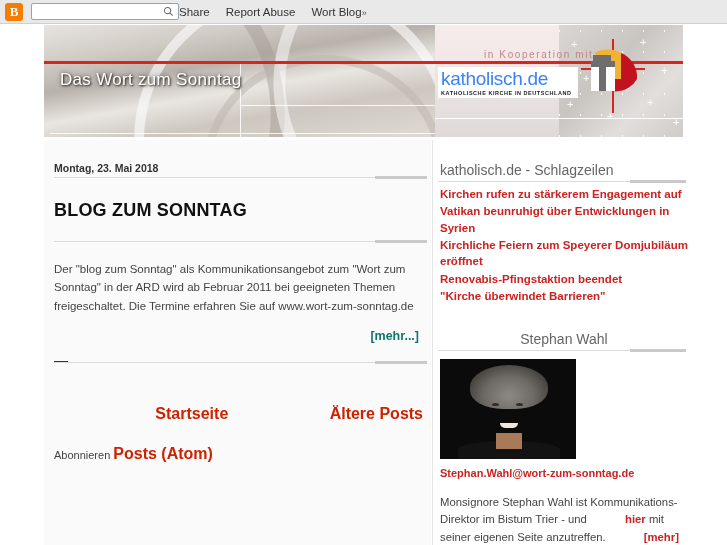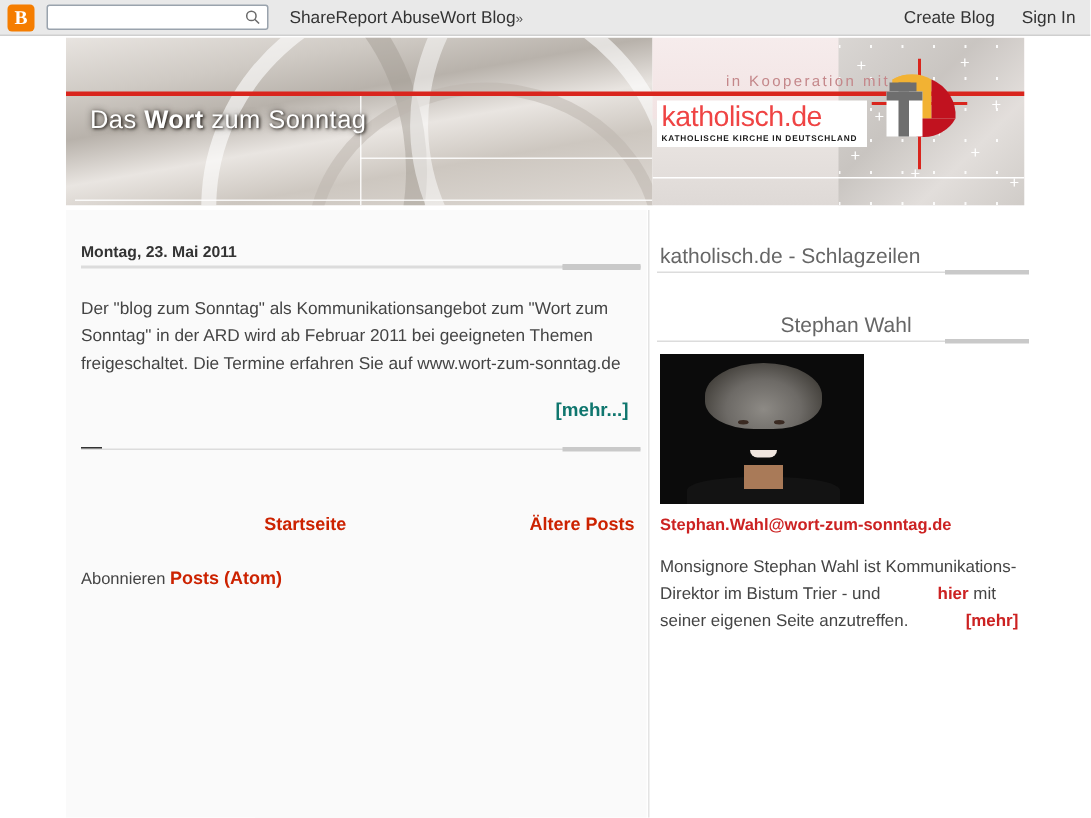--- a/index.html
+++ b/index.html
@@ -49,21 +49,21 @@
     width: 126px; height: 15px;
     font-size: 11px;
     font-family: "Liberation Sans", sans-serif;
     padding: 0 3px;
     color: #333;
   }
   .mag {
     position: absolute; right: 4px; top: 2px;
     width: 11px; height: 11px;
   }
-  .navlinks { display: flex; align-items: center; margin-left: 14px; }
+  .navlinks { display: flex; align-items: center; gap: 16px; }
   .navlinks a, .navright a {
     color: #333; text-decoration: none; font-size: 11.5px; white-space: nowrap;
   }
   .navright {
     position: absolute; right: 10px; top: 0; height: 24px;
     display: flex; align-items: center; gap: 18px;
   }
   .chev { font-size: 9px; color: #555; }
 
   
@@ -119,36 +119,36 @@
     font-family: Liberation Sans, sans-serif;
   }
   .banner-title {
     position: absolute; left: 16px; top: 45px;
     color: #ffffff;
     font-size: 17px;
     letter-spacing: .3px;
     text-shadow: 1px 1px 2px rgba(40,35,30,.95), 0 0 4px rgba(40,35,30,.7);
     font-family: "Liberation Sans", sans-serif;
   }
-  .banner-title b { font-weight: bold; }
+  .banner-title b { font-weight: normal; }
   .thinline-h {
     position:absolute; background: rgba(255,255,255,.85); height:1px;
   }
   .thinline-v {
     position:absolute; background: rgba(255,255,255,.85); width:1px;
   }
 
   
   .kd-box {
     position: absolute; left: 3px; top: 42px;
     background: #ffffff; padding: 2px 6px 2px 3px;
     z-index: 4;
   }
   .kd-main {
-    font-size: 19px; color: #ef4444; letter-spacing: -.3px; line-height: 1;
+    font-size: 19px; color: #3b82f6; letter-spacing: -.3px; line-height: 1;
     font-family: "Liberation Sans", sans-serif;
   }
   .kd-sub {
     font-size: 5.5px; color: #1a1a1a; letter-spacing: .55px; margin-top: 2px;
     font-weight: bold;
   }
   .kd-logo { position: absolute; left: 146px; top: 14px; width: 64px; height: 74px; z-index: 3; }
 
   
   .content {
@@ -194,21 +194,21 @@
     text-align: right; padding: 2px 12px 0 0; text-decoration: none; display:block;
   }
   .dash {
     width: 14px; height: 2px; background: #333; margin: 18px 0 0 10px;
   }
   .nav-row {
     display: flex; justify-content: space-between;
     padding: 42px 8px 0 10px;
   }
   .nav-row a, .feed a {
-    color: #cc2200; font-weight: bold; font-size: 12px; text-decoration: none;
+    color: #cc2200; font-weight: bold; font-size: 16px; text-decoration: none;
   }
   .nav-row .spacer { flex: 1; }
   .feed {
     font-size: 11px; color: #444; padding: 22px 0 0 10px;
   }
 
   
   .sb-h {
     font-size: 14px; color: #555; padding: 22px 0 3px 2px; font-weight: normal;
   }
@@ -265,24 +265,20 @@
       <line x1="7.4" y1="7.4" x2="10.6" y2="10.6" stroke="#6b6b6b" stroke-width="1.1"></line>
     </svg>
   </div>
 
   <div class="navlinks">
     <a href="#">Share</a>
     <a href="#">Report Abuse</a>
     <a href="#"><span>Wort Blog</span><span class="chev">»</span></a>
   </div>
 
-  <div class="navright">
-    <a href="#">Create Blog</a>
-    <a href="#">Sign In</a>
-  </div>
 </div>
 
 <div class="banner">
 
   <div class="banner-left">
     <div class="arch a1"></div>
     <div class="arch a2"></div>
     <div class="arch a3"></div>
     <div class="arch a4"></div>
     <div class="thinline-v" style="left:196px; top:39px; height:73px;"></div>
@@ -332,23 +328,24 @@
   <div class="banner-title">
     <span>Das </span><b>Wort</b><span> zum Sonntag</span>
   </div>
 </div>
 
 <div class="content">
   <div class="area-bg"></div>
   <div class="vdiv"></div>
 
   <div class="col-main">
-    <div class="post-date">Montag, 23. Mai 2011</div>
+    <div class="post-date">Montag, 23. Mai 2018</div>
     <div class="rule"></div>
 
+    <h1 class="post-title">BLOG ZUM SONNTAG</h1>
     <div class="rule"></div>
 
     <p class="post-body">Der "blog zum Sonntag" als Kommunikationsangebot zum "Wort zum Sonntag" in der ARD wird ab Februar 2011 bei geeigneten Themen freigeschaltet. Die Termine erfahren Sie auf www.wort-zum-sonntag.de</p>
     <a href="#" class="mehr">[mehr...]</a>
 
     <div class="dash"></div>
     <div class="rule" style="margin-top:-1px;"></div>
 
     <div class="nav-row">
       <span class="spacer"></span>
@@ -359,20 +356,27 @@
 
     <div class="feed">
       <span>Abonnieren </span><a href="#">Posts (Atom)</a>
     </div>
   </div>
 
   <div class="col-side">
 
     <div class="sb-h gray">katholisch.de - Schlagzeilen</div>
     <div class="sb-rule"></div>
+    <div class="headlines">
+      <a href="#">Kirchen rufen zu stärkerem Engagement auf</a>
+      <a href="#">Vatikan beunruhigt über Entwicklungen in Syrien</a>
+      <a href="#">Kirchliche Feiern zum Speyerer Domjubiläum eröffnet</a>
+      <a href="#">Renovabis-Pfingstaktion beendet</a>
+      <a href="#">"Kirche überwindet Barrieren"</a>
+    </div>
 
     <div class="sb-h gray" style="padding-top:26px;text-align:center;">Stephan Wahl</div>
     <div class="sb-rule"></div>
 
     <div class="portrait">
       <div class="p-body"></div>
       <div class="p-hair"></div>
       <div class="p-neck"></div>
       <div class="p-face"></div>
       <div class="p-eye l"></div>

